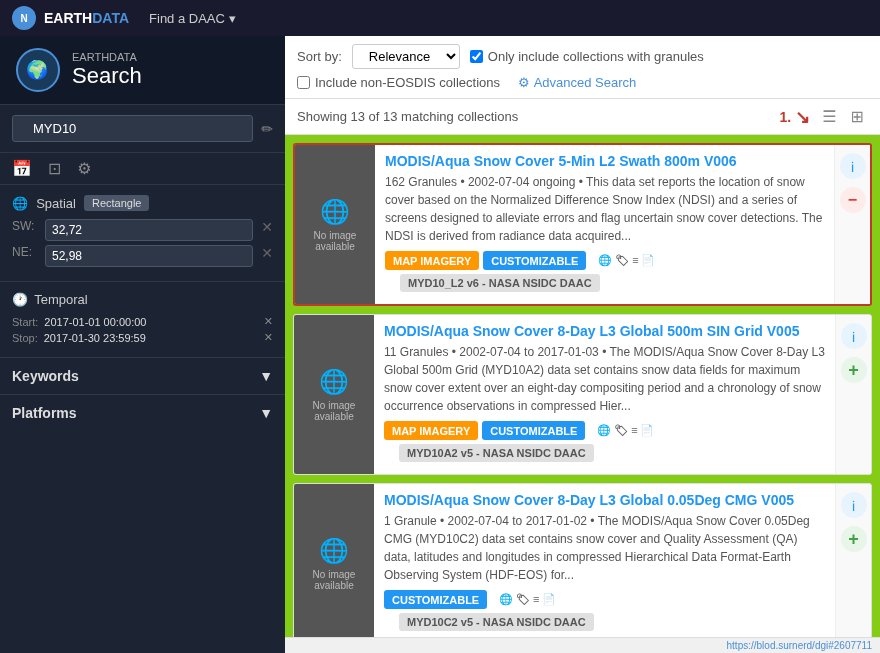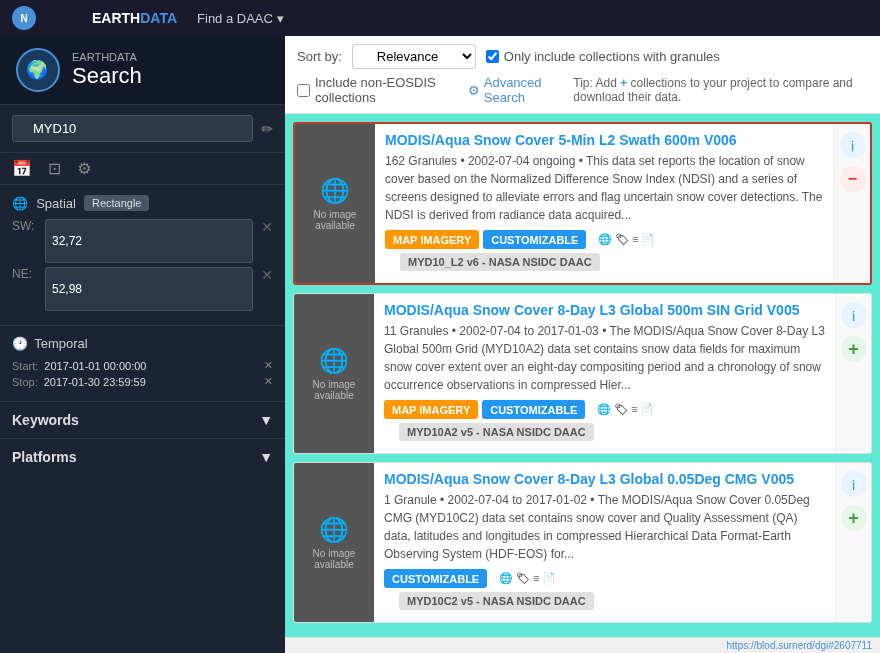--- a/index.html
+++ b/index.html
@@ -122,21 +122,21 @@
       font-size: 11px;
     }
     .coord-row {
       display: flex; align-items: flex-start; gap: 8px; margin-bottom: 4px;
     }
     .coord-label { color: #888; font-size: 12px; width: 25px; }
     .coord-input {
       background: #2d3748;
       border: 1px solid #4a5568;
       color: white;
-      padding: 14px 6px;
+      padding: 3px 6px;
       border-radius: 3px;
       font-size: 12px;
       flex: 1;
     }
     .coord-clear { color: #666; cursor: pointer; font-size: 14px; }
 
     .temporal-section {
       padding: 10px 12px;
       border-bottom: 1px solid #2d3748;
     }
@@ -184,38 +184,38 @@
     .platforms-header {
       display: flex; align-items: center; justify-content: space-between;
       color: #ddd; font-size: 14px; font-weight: 600;
       cursor: pointer;
       gap: 12px;
     }
 
     
     .content-area {
       flex: 1;
-      background: #5eead4;
+      background: #84cc16;
       display: flex;
       flex-direction: column;
       overflow: hidden;
     }
 
     .toolbar {
       background: white;
       padding: 8px 12px;
       border-bottom: 1px solid #ddd;
       flex-shrink: 0;
     }
     .toolbar-row1 {
       display: flex; align-items: center; gap: 10px; margin-bottom: 6px;
     }
     .sort-label { color: #555; font-size: 13px; }
     .sort-select {
-      border: 1px solid #ccc; padding: 3px 20px; border-radius: 3px;
+      border: 1px solid #ccc; padding: 3px 12px; border-radius: 3px;
       background: white; font-size: 13px; cursor: pointer;
     }
     .checkbox-inline { display: flex; align-items: center; gap: 5px; color: #555; font-size: 13px; justify-content: flex-end; }
     .checkbox-inline input { cursor: pointer; }
     .advanced-search-link {
       color: #4a90d9; font-size: 13px; text-decoration: none;
       display: flex; align-items: center; gap: 4px; margin-left: 10px;
       cursor: pointer;
     }
     .toolbar-row2 { display: flex; align-items: center; gap: 8px; }
@@ -305,21 +305,21 @@
       flex-shrink: 0;
     }
   </style>
 </head>
 <body>
 
 <div class="top-nav">
   <div class="nav-logo">
     <div class="nav-logo-circle">N</div>
     <span>
-      <span style="color:white;font-weight:bold;margin-left:48px;">EARTH</span><span style="color:#4a90d9;font-weight:bold;">DATA</span>
+      <span style="color:white;font-weight:bold;">EARTH</span><span style="color:#4a90d9;font-weight:bold;">DATA</span>
     </span>
   </div>
   <div class="nav-daac">
     <span>Find a DAAC</span>
     <span>▾</span>
   </div>
 </div>
 
 <div class="main-layout">
 
@@ -412,40 +412,48 @@
       <div class="toolbar-row2">
         <label class="checkbox-inline">
           <input type="checkbox" style="">
           <span>Include non-EOSDIS collections</span>
         </label>
         <a class="advanced-search-link">
           <span>⚙</span>
           <span>Advanced Search</span>
         </a>
         <span style="flex:1"></span>
-        <span class="tip-text">
-          <span>Tip: Add</span>
-          <span class="tip-plus">+</span>
-          <span>collections to your project to compare and download their data.</span>
+      </div>
+    </div>
+
+    <div class="results-bar">
+      <span class="results-count">Showing 13 of 13 matching collections</span>
+      <div style="display:flex;align-items:center;gap:8px;">
+        <span class="annotation-arrow">
+          <span>1.</span>
+          <span style="color:#c0392b;font-size:18px;">↘</span>
         </span>
-      </div>
-    </div>
-
+        <div class="view-icons">
+          <span class="view-icon-btn">☰</span>
+          <span class="view-icon-btn">⊞</span>
+        </div>
+      </div>
+    </div>
 
     <div class="results-list">
 
       <div class="result-card highlighted">
         <div class="result-thumb">
           <div>
             <div class="result-thumb-icon">🌐</div>
             <div>No image available</div>
           </div>
         </div>
         <div class="result-body">
-          <div class="result-title">MODIS/Aqua Snow Cover 5-Min L2 Swath 600m V006</div>
+          <div class="result-title">MODIS/Aqua Snow Cover 5-Min L2 Swath 800m V006</div>
           <div class="result-meta">162 Granules • 2002-07-04 ongoing • This data set reports the location of snow cover based on the Normalized Difference Snow Index (NDSI) and a series of screens designed to alleviate errors and flag uncertain snow cover detections. The NDSI is derived from radiance data acquired...</div>
           <div class="result-tags">
             <span class="tag tag-map">MAP IMAGERY</span>
             <span class="tag tag-custom">CUSTOMIZABLE</span>
             <span class="tag tag-icons">🌐 🏷 ≡ 📄</span>
           </div>
           <div class="result-tags">
             <span class="tag tag-daac">MYD10_L2 v6 - NASA NSIDC DAAC</span>
           </div>
         </div>

